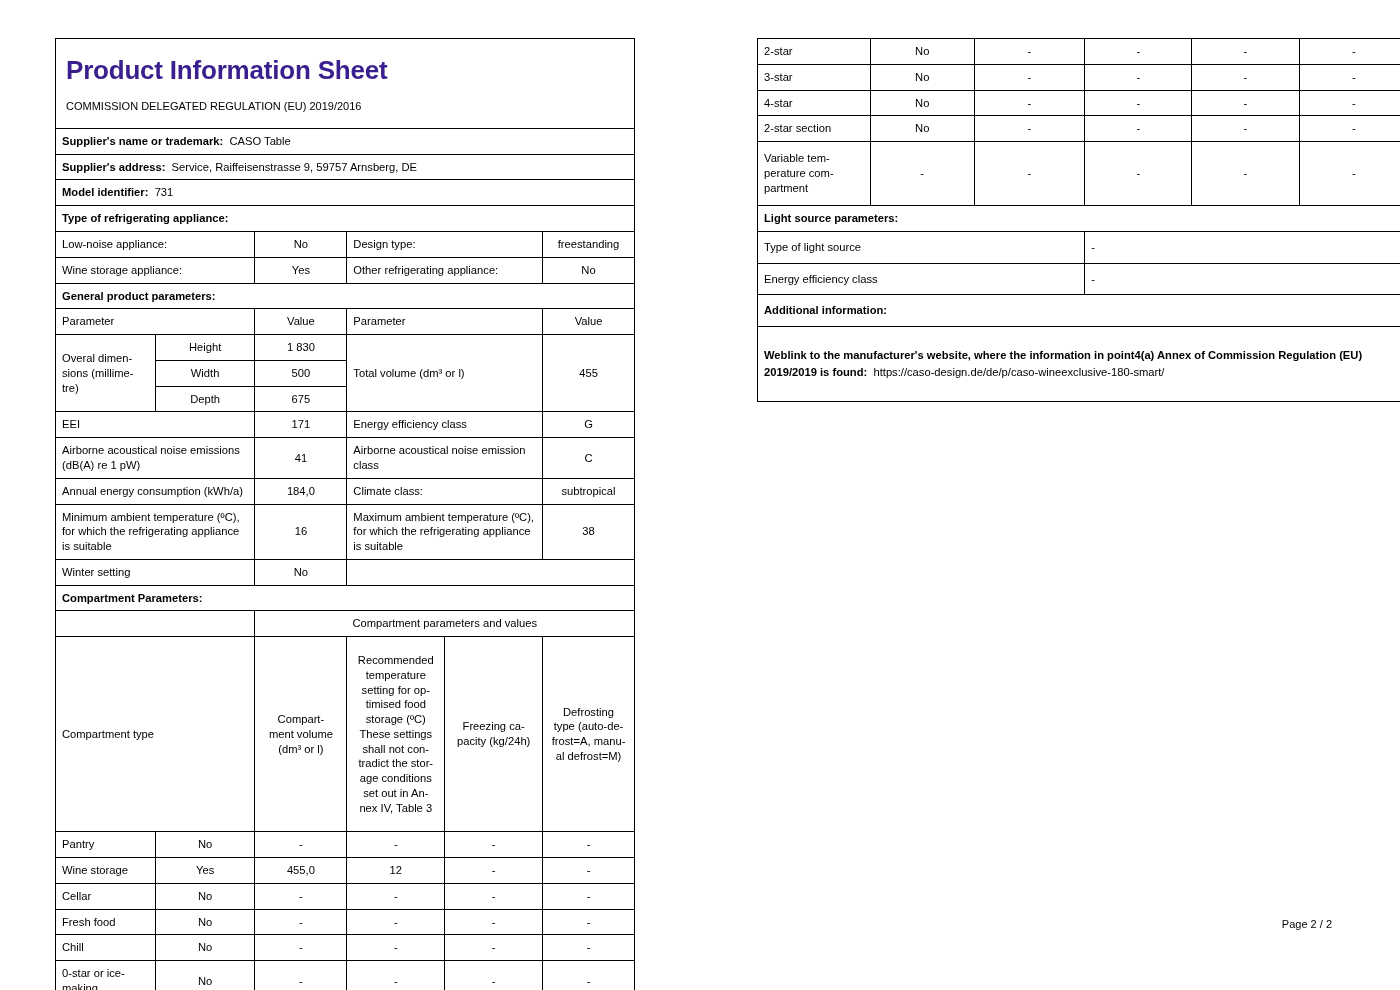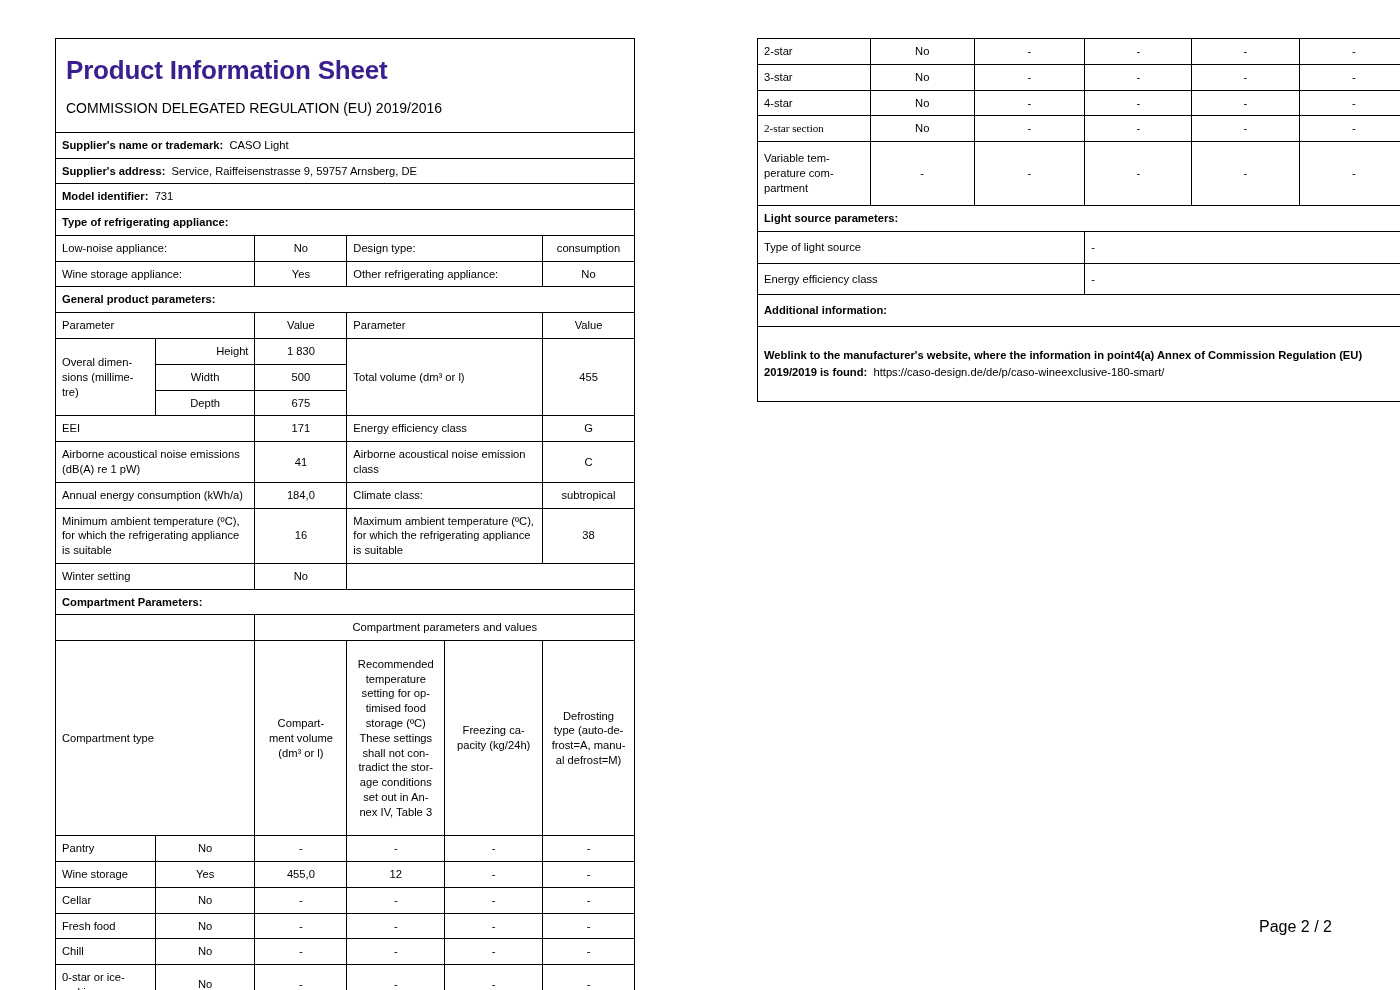--- a/index.html
+++ b/index.html
@@ -38,27 +38,27 @@
     line-height: 1.32;
   }
   .title {
     color: #3b1f8f;
     font-size: 26px;
     font-weight: bold;
     letter-spacing: -0.2px;
     margin: 8px 0 12px 0;
   }
   .subtitle {
-    font-size: 14px;
+    font-size: 11px;
     margin-bottom: 4px;
   }
   .b { font-weight: bold; }
   .c { text-align: center; }
   .pagenum {
-    font-size: 16px;
+    font-size: 11px;
     text-align: right;
     margin-top: 10px;
     padding-right: 2px;
     color: #000;
   }
   .vcent { vertical-align: middle; }
   td.small { font-size: 11.2px; }
   .wrapcell { line-height: 1.45; }
   .link { color: #000; }
 </style>
@@ -73,21 +73,21 @@
       <tbody>
           <tr>
         <td colspan="6" style="padding:6px 10px 10px 10px;">
           <div class="title">Product Information Sheet</div>
           <div class="subtitle">COMMISSION DELEGATED REGULATION (EU) 2019/2016</div>
         </td>
       </tr>
 
       <tr>
         <td colspan="6" class="small">
-          <span class="b">Supplier's name or trademark:</span>&nbsp;&nbsp;<span>CASO Light</span>
+          <span class="b">Supplier's name or trademark:</span>&nbsp;&nbsp;<span>CASO Table</span>
         </td>
       </tr>
 
       <tr>
         <td colspan="6" class="small">
           <span class="b">Supplier's address:</span>&nbsp;&nbsp;<span>Service, Raiffeisenstrasse 9, 59757 Arnsberg, DE</span>
         </td>
       </tr>
 
       <tr>
@@ -97,21 +97,21 @@
       </tr>
 
       <tr>
         <td colspan="6" class="b small">Type of refrigerating appliance:</td>
       </tr>
 
       <tr>
         <td colspan="2" class="small" style="width:200px;">Low-noise appliance:</td>
         <td class="small c" style="width:92px;">No</td>
         <td colspan="2" class="small" style="width:196px;">Design type:</td>
-        <td class="small c" style="width:92px;">consumption</td>
+        <td class="small c" style="width:92px;">freestanding</td>
       </tr>
       <tr>
         <td colspan="2" class="small">Wine storage appliance:</td>
         <td class="small c">Yes</td>
         <td colspan="2" class="small">Other refrigerating appliance:</td>
         <td class="small c">No</td>
       </tr>
 
       <tr>
         <td colspan="6" class="b small">General product parameters:</td>
@@ -121,21 +121,21 @@
         <td colspan="2" class="small">Parameter</td>
         <td class="small c">Value</td>
         <td colspan="2" class="small">Parameter</td>
         <td class="small c">Value</td>
       </tr>
 
       <tr>
         <td rowspan="3" class="small vcent" style="width:100px; white-space:pre-line;">Overal dimen-
 sions (millime-
 tre)</td>
-        <td class="small c" style="width:100px;text-align:right;">Height</td>
+        <td class="small c" style="width:100px;">Height</td>
         <td class="small c">1 830</td>
         <td rowspan="3" colspan="2" class="small vcent">Total volume (dm³ or l)</td>
         <td rowspan="3" class="small c vcent">455</td>
       </tr>
       <tr>
         <td class="small c">Width</td>
         <td class="small c">500</td>
       </tr>
       <tr>
         <td class="small c">Depth</td>
@@ -285,21 +285,21 @@
       </tr>
       <tr>
         <td class="small" style="white-space:pre-line;">4-star</td>
         <td class="small c">No</td>
         <td class="small c">-</td>
         <td class="small c">-</td>
         <td class="small c">-</td>
         <td class="small c">-</td>
       </tr>
       <tr>
-        <td class="small" style="white-space:pre-line;font-family:Liberation Serif, serif;">2-star section</td>
+        <td class="small" style="white-space:pre-line;">2-star section</td>
         <td class="small c">No</td>
         <td class="small c">-</td>
         <td class="small c">-</td>
         <td class="small c">-</td>
         <td class="small c">-</td>
       </tr>
       <tr>
         <td class="small" style="white-space:pre-line; height:64px;">Variable tem-
 perature com-
 partment</td>

